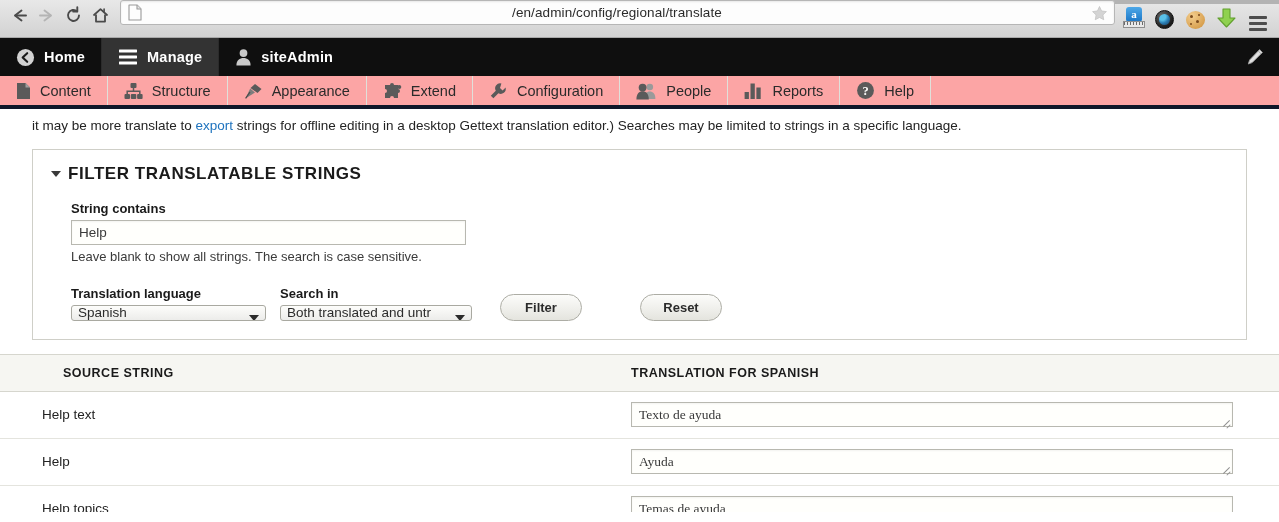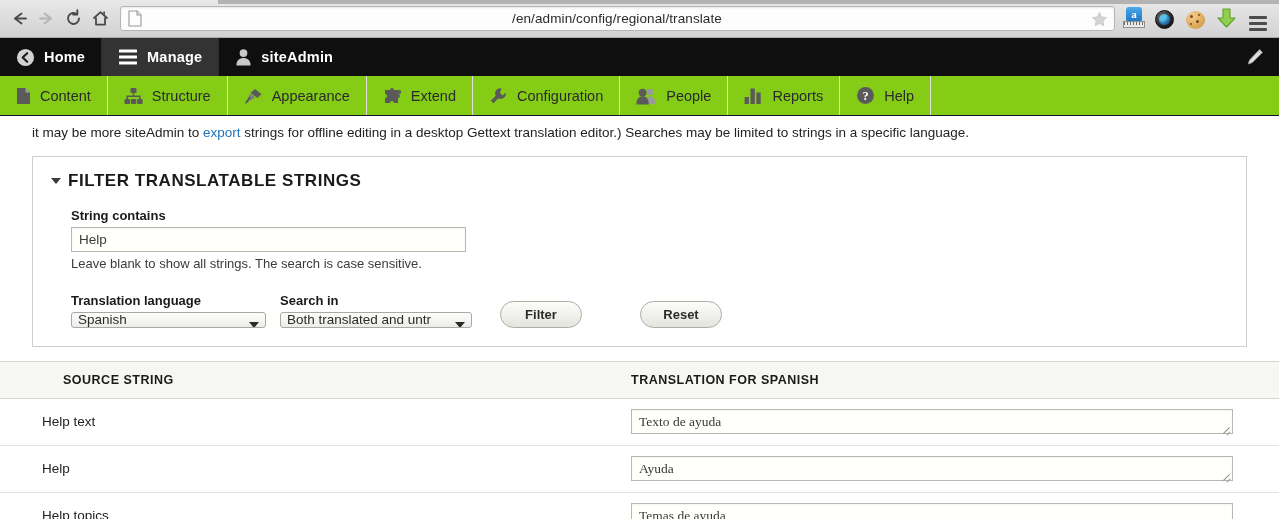--- a/index.html
+++ b/index.html
@@ -10,21 +10,20 @@
     font-family: "Liberation Sans", sans-serif;
     -webkit-font-smoothing: antialiased;
   }
 
   
   #browser-chrome {
     height: 38px;
     background: linear-gradient(to bottom, #e8e8e8 0%, #dcdcdc 55%, #d2d2d2 100%);
     border-bottom: 1px solid #a9a9a9;
     display: flex;
-    align-items: center;
     padding: 0 6px;
     position: relative;
   }
   #tab-strip-remnant {
     position: absolute;
     top: 0; left: 218px; right: 0; height: 4px;
     background: #b3b3b3;
   }
   #tab-strip-remnant::before {
     content: "";
@@ -133,23 +132,23 @@
   }
   .adm-item.active { background: #333333; }
   #admin-edit {
     position: absolute; right: 0; top: 0;
     width: 48px; height: 38px;
     display: flex; align-items: center; justify-content: center;
   }
 
   
   #sub-nav {
-    height: 40px;
-    background: #84cc16;
-    border-bottom: 1px solid #0f172a;
+    height: 33px;
+    background: #fca5a5;
+    border-bottom: 4px solid #0f172a;
     display: flex;
     align-items: stretch;
   }
   .sub-item {
     display: flex; align-items: center; gap: 9px;
     padding: 0 16px;
     font-size: 14.5px;
     color: #2b2b2b;
     border-right: 1px solid #e0e0da;
   }
@@ -515,21 +514,21 @@
         <text x="9.5" y="14" text-anchor="middle" font-family="Liberation Serif, serif" font-size="12.5" font-weight="bold" fill="#fcfcfa">?</text>
       </svg>
     </span>
     <span>Help</span>
   </div>
 </div>
 
 <div id="page">
 
   <div id="intro-line">
-    <span>it may be more siteAdmin to </span><a href="#">export</a><span> strings for offline editing in a desktop Gettext translation editor.) Searches may be limited to strings in a specific language.</span>
+    <span>it may be more translate to </span><a href="#">export</a><span> strings for offline editing in a desktop Gettext translation editor.) Searches may be limited to strings in a specific language.</span>
   </div>
 
   <div id="filter-panel">
     <div id="filter-title">
       <span class="tri"></span>
       <span>FILTER TRANSLATABLE STRINGS</span>
     </div>
 
     <div id="string-field-wrap">
       <label class="fld-label">String contains</label>

